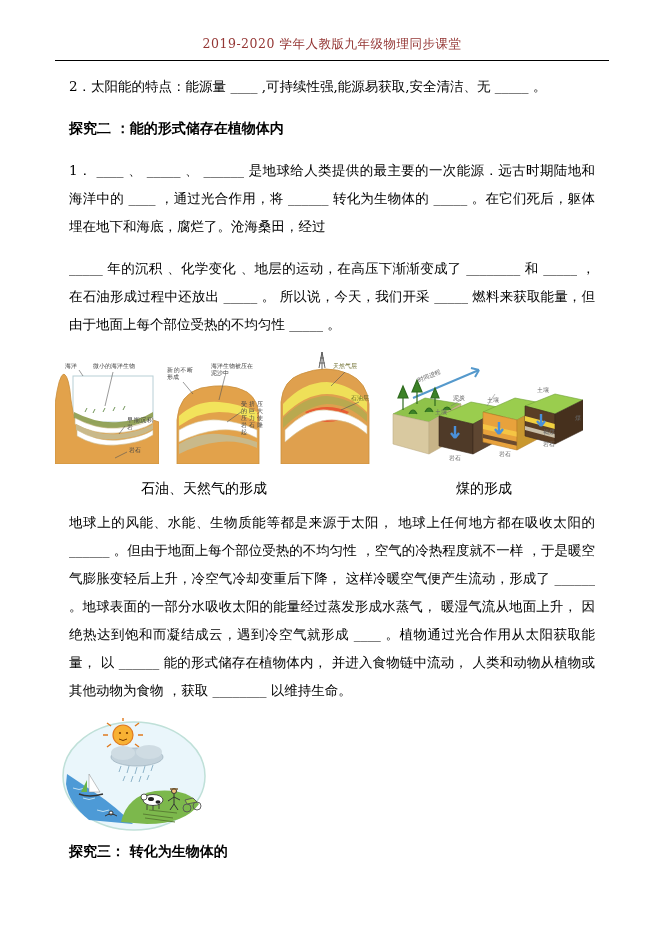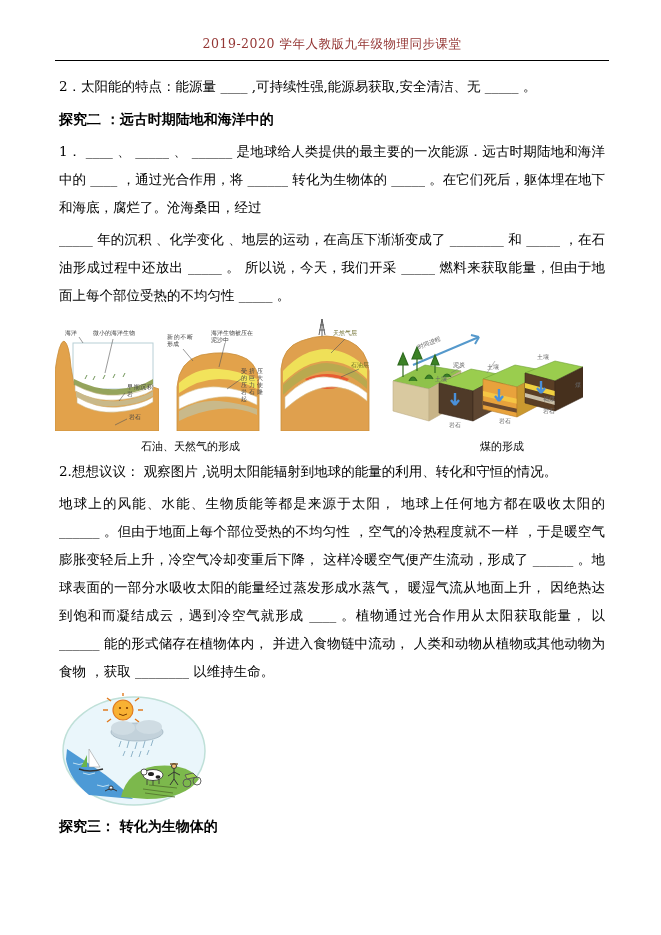--- a/index.html
+++ b/index.html
@@ -7,57 +7,57 @@
     width:661px;height:935px;background:#ffffff;overflow:hidden;
     font-family:"DejaVu Serif","Liberation Serif",serif;color:#000;
   }
   .page{width:661px;height:785px;position:relative;box-sizing:border-box;padding:0 52px 0 55px;}
   
   .header{padding-top:36px;text-align:center;}
   .header-title{font-size:12.5px;color:#943634;letter-spacing:.5px;}
   .header-rule{border:none;border-top:1.6px solid #000;margin:7px 0 0 0;}
   
   .doc{font-size:13.5px;line-height:28px;text-align:justify;}
-  p{margin:4px;}
+  p{margin:14px;}
   .p-top{margin-top:11px;}
   .h-bold{font-weight:bold;font-size:14px;margin-top:5px;}
   .p-block{margin-top:4px;}
   
   .figrow{margin-top:10px;height:112px;display:flex;align-items:flex-end;}
   .oilpanels{display:flex;gap:8px;align-items:flex-end;}
   .panel{position:relative;}
   .coalfig{position:relative;margin-left:16px;}
   .lbl{position:absolute;font-size:6px;line-height:7px;color:#444;
        font-family:"DejaVu Sans","Liberation Sans",sans-serif;white-space:normal;}
   .lbl.olive{color:#6b6b2a;}
   .lbl.gray{color:#666;}
-  .captions{position:relative;height:22px;font-size:11px;}
+  .captions{position:relative;height:22px;font-size:14px;margin-top:8px;}
   .cap-left{position:absolute;left:86px;top:2px;}
-  .cap-right{position:absolute;left:425px;top:2px;}
+  .cap-right{position:absolute;left:401px;top:2px;}
   
   .cartoon{margin-top:8px;margin-left:4px;width:150px;height:114px;}
   
   .p-sum{margin-top:4px;}
   svg{display:block;}
 </style>
 </head>
 <body>
 
 <div class="page">
 
   <div class="header">
     <div class="header-title">2019-2020 学年人教版九年级物理同步课堂</div>
     <hr class="header-rule">
   </div>
 
   <div class="doc">
 
     <p class="p-top">2．太阳能的特点：能源量 ____ ,可持续性强,能源易获取,安全清洁、无 _____ 。</p>
 
-    <p class="h-bold">探究二 ：远古时期陆地和海洋中的</p>
+    <p class="h-bold">探究二 ：能的形式储存在植物体内</p>
 
     <p class="p-block">1． ____ 、 _____ 、 ______ 是地球给人类提供的最主要的一次能源．远古时期陆地和海洋中的 ____ ，通过光合作用，将 ______ 转化为生物体的 _____ 。在它们死后，躯体埋在地下和海底，腐烂了。沧海桑田，经过</p>
     <p> _____ 年的沉积 、化学变化 、地层的运动，在高压下渐渐变成了 ________ 和 _____ ，在石油形成过程中还放出 _____ 。 所以说，今天，我们开采 _____ 燃料来获取能量，但由于地面上每个部位受热的不均匀性 _____ 。</p>
 
     <div class="figrow">
 
       <div class="oilpanels">
 
         <div class="panel" style="width:104px;height:104px;">
           <svg width="104" height="104" viewBox="0 0 104 104">
@@ -189,21 +189,20 @@
         <div class="lbl gray" style="left:152px;top:74px;">褐煤</div>
         <div class="lbl gray" style="left:184px;top:60px;">煤</div>
       </div>
     </div>
 
     <div class="captions">
       <span class="cap-left">石油、天然气的形成</span>
       <span class="cap-right">煤的形成</span>
     </div>
 
-    <p class="p-block">2.想想议议： 观察图片  ,说明太阳能辐射到地球的能量的利用、转化和守恒的情况。</p>
     <p>地球上的风能、水能、生物质能等都是来源于太阳， 地球上任何地方都在吸收太阳的 ______ 。但由于地面上每个部位受热的不均匀性 ，空气的冷热程度就不一样 ，于是暖空气膨胀变轻后上升，冷空气冷却变重后下降， 这样冷暖空气便产生流动，形成了  ______ 。地球表面的一部分水吸收太阳的能量经过蒸发形成水蒸气， 暖湿气流从地面上升， 因绝热达到饱和而凝结成云，遇到冷空气就形成 ____ 。植物通过光合作用从太阳获取能量， 以  ______ 能的形式储存在植物体内， 并进入食物链中流动， 人类和动物从植物或其他动物为食物 ，获取 ________ 以维持生命。</p>
 
     <div class="cartoon">
       <svg width="150" height="114" viewBox="0 0 150 114">
         <ellipse cx="75" cy="58" rx="71" ry="54" fill="#EAF6FB" stroke="#BFE0D8" stroke-width="1.5"></ellipse>
 
         <g>
           <circle cx="64" cy="17" r="10" fill="#F8B133" stroke="#E07B20" stroke-width="1.2"></circle>
           <g stroke="#E07B20" stroke-width="1.4">
             <path d="M64,3 L64,-1 M76,8 L80,5 M79,17 L84,17 M76,26 L80,29 M52,8 L48,5 M49,17 L44,17 M52,26 L48,29"></path>

